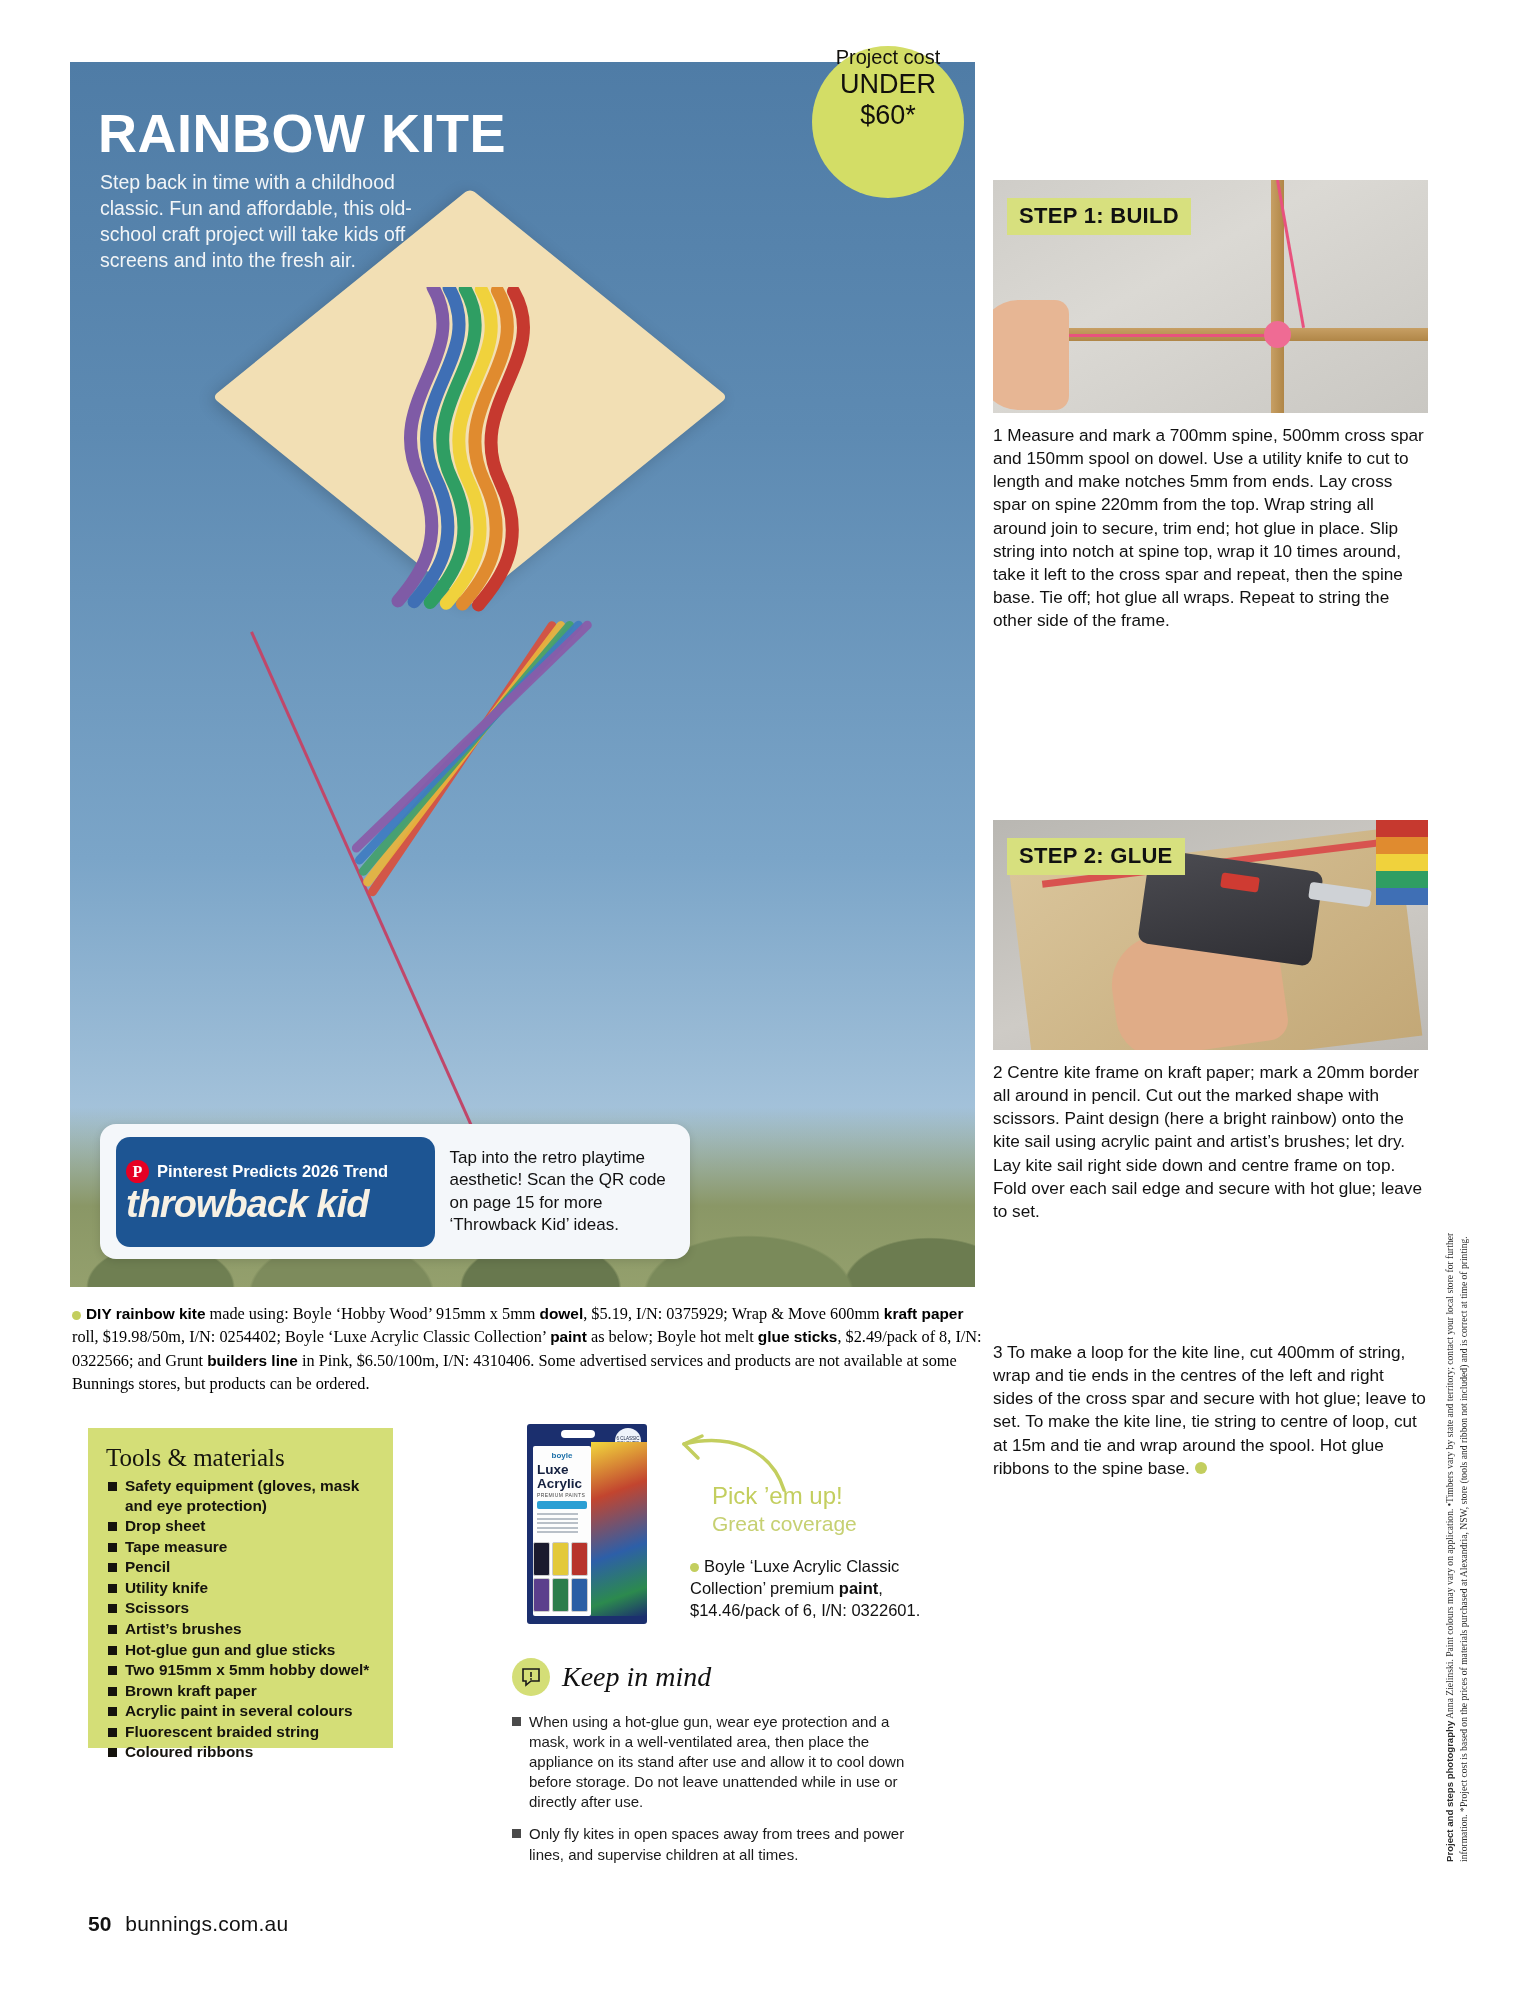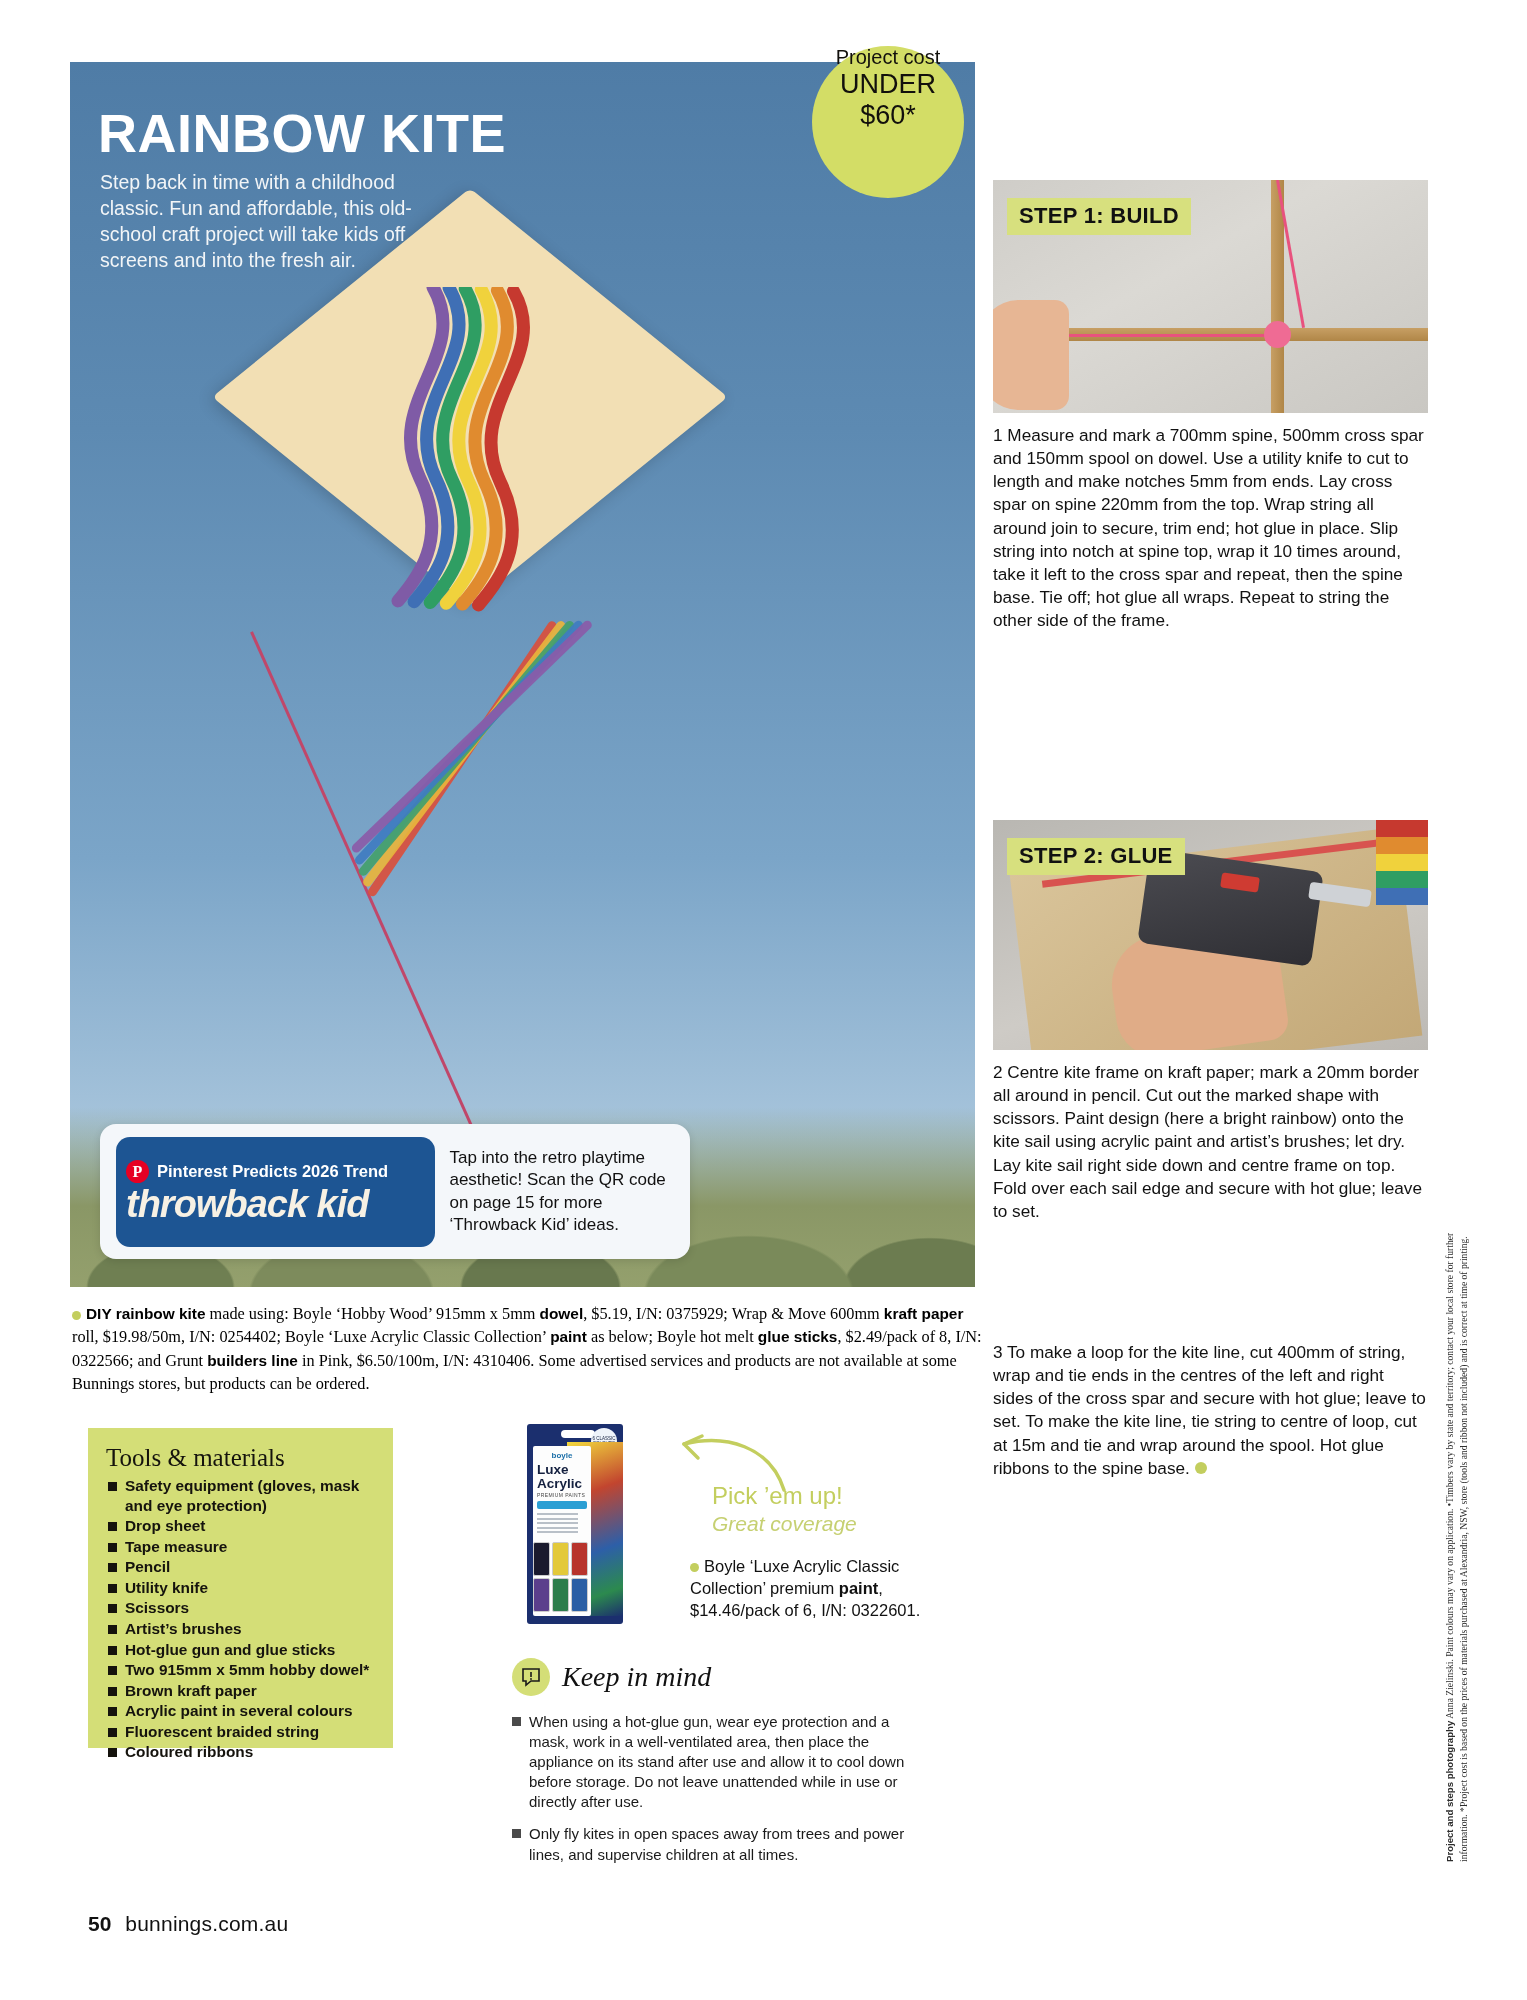--- a/index.html
+++ b/index.html
@@ -129,21 +129,21 @@
     font-size: 15.4px; font-weight: bold; color: #15130d;
     line-height: 1.27; padding-left: 19px; position: relative; margin-bottom: 1px;
   }
   .tools-list li::before {
     content: ""; position: absolute; left: 2px; top: 6px;
     width: 9px; height: 9px; background: #15130d;
   }
 
   
   .paint-pack {
-    position: absolute; left: 527px; top: 1424px; width: 96px; height: 200px;
+    position: absolute; left: 527px; top: 1424px; width: 120px; height: 200px;
   }
   .pp-outer { width: 100%; height: 100%; background: #1b2f6e; border-radius: 3px; position: relative; overflow:hidden; }
   .pp-inner {
     position: absolute; left: 6px; top: 22px; width: 58px; bottom: 8px;
     background: #fdfdfd; border-radius: 2px; padding: 5px 4px;
   }
   .pp-brand { font-size: 8px; font-weight: bold; color: #1b6fa8; text-align:center; }
   .pp-luxe { font-size: 13.5px; font-weight: bold; color: #14203f; line-height: 1; text-align:left; margin-top: 3px;}
   .pp-acr { font-size: 13.5px; font-weight: bold; color: #14203f; line-height: 1; text-align:left;}
   .pp-prem { font-size: 5px; letter-spacing: .4px; color: #444; margin-top: 2px;}
@@ -158,21 +158,21 @@
   .pp-badge { position:absolute; right: 6px; top: 4px; width: 26px; height: 26px; border-radius:50%;
     background:#eef3fa; font-size:4.5px; color:#14203f; display:flex;align-items:center;justify-content:center;text-align:center;}
 
   .pick-arrow { position: absolute; left: 672px; top: 1432px; }
   .pick-head {
     position: absolute; left: 712px; top: 1482px;
     font-size: 24px; color: #c3ce5e;
   }
   .pick-sub {
     position: absolute; left: 712px; top: 1512px;
-    font-size: 21px; color: #c6d072; font-style: italic;
+    font-size: 21px; color: #c6d072;
   }
   .paint-note {
     position: absolute; left: 690px; top: 1556px; width: 240px;
     font-size: 16.5px; line-height: 1.32; color: #111;
   }
 
   
   .kim-head { position: absolute; left: 512px; top: 1658px; display:flex; align-items:center; gap: 12px; }
   .kim-icon {
     width: 38px; height: 38px; border-radius: 50%; background: #d4de77;

